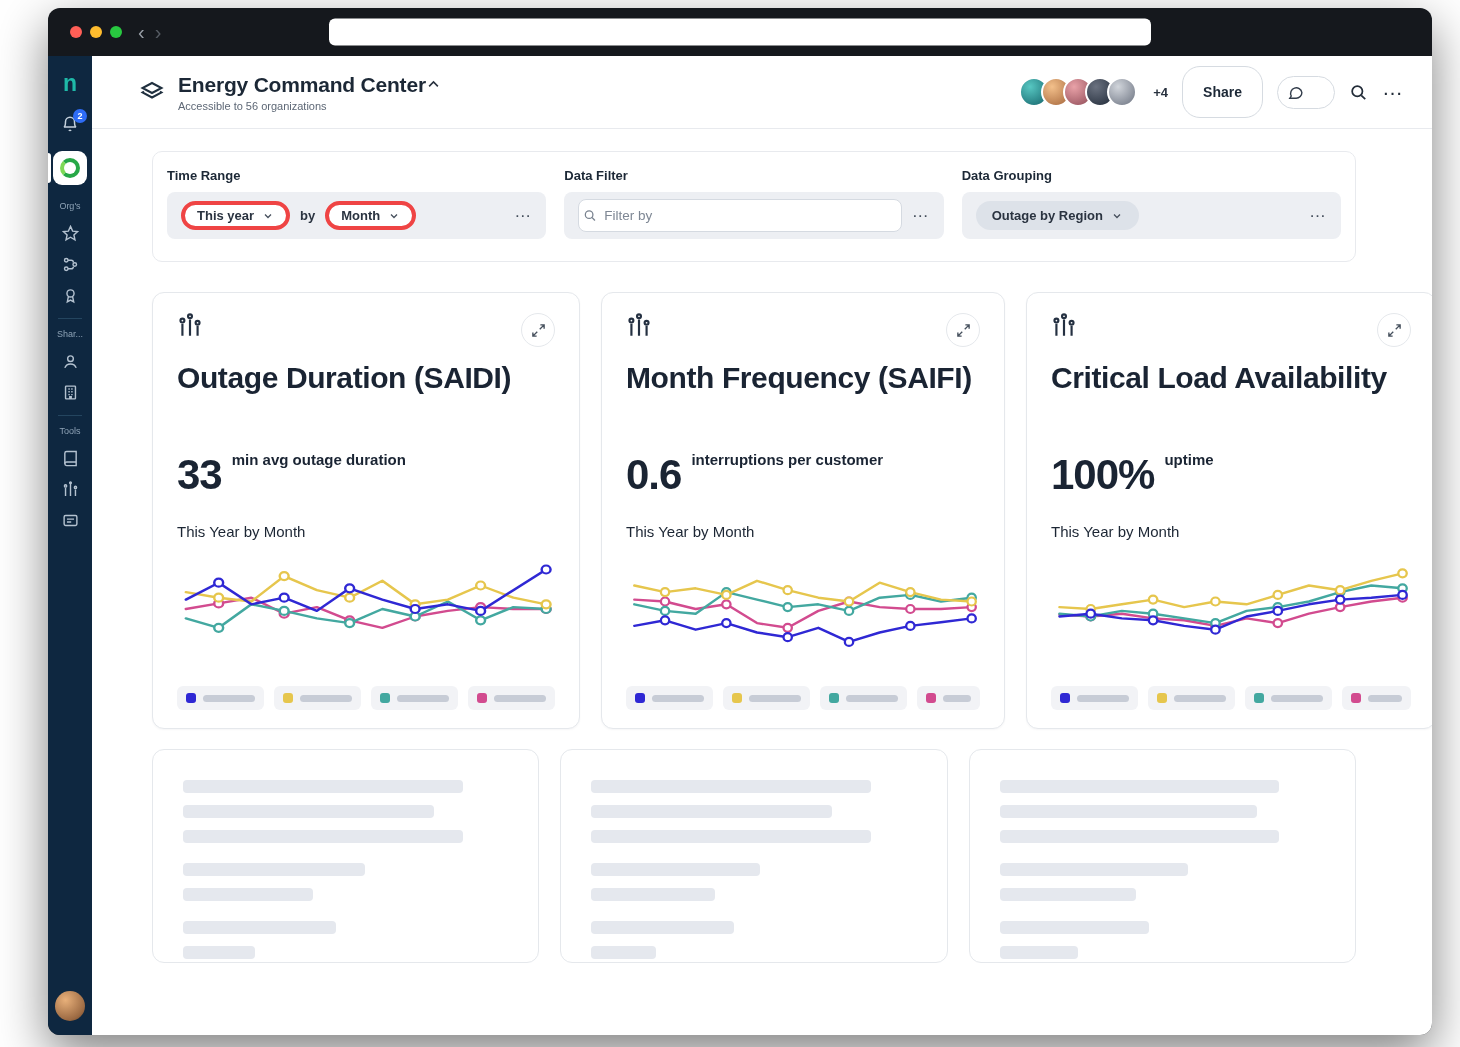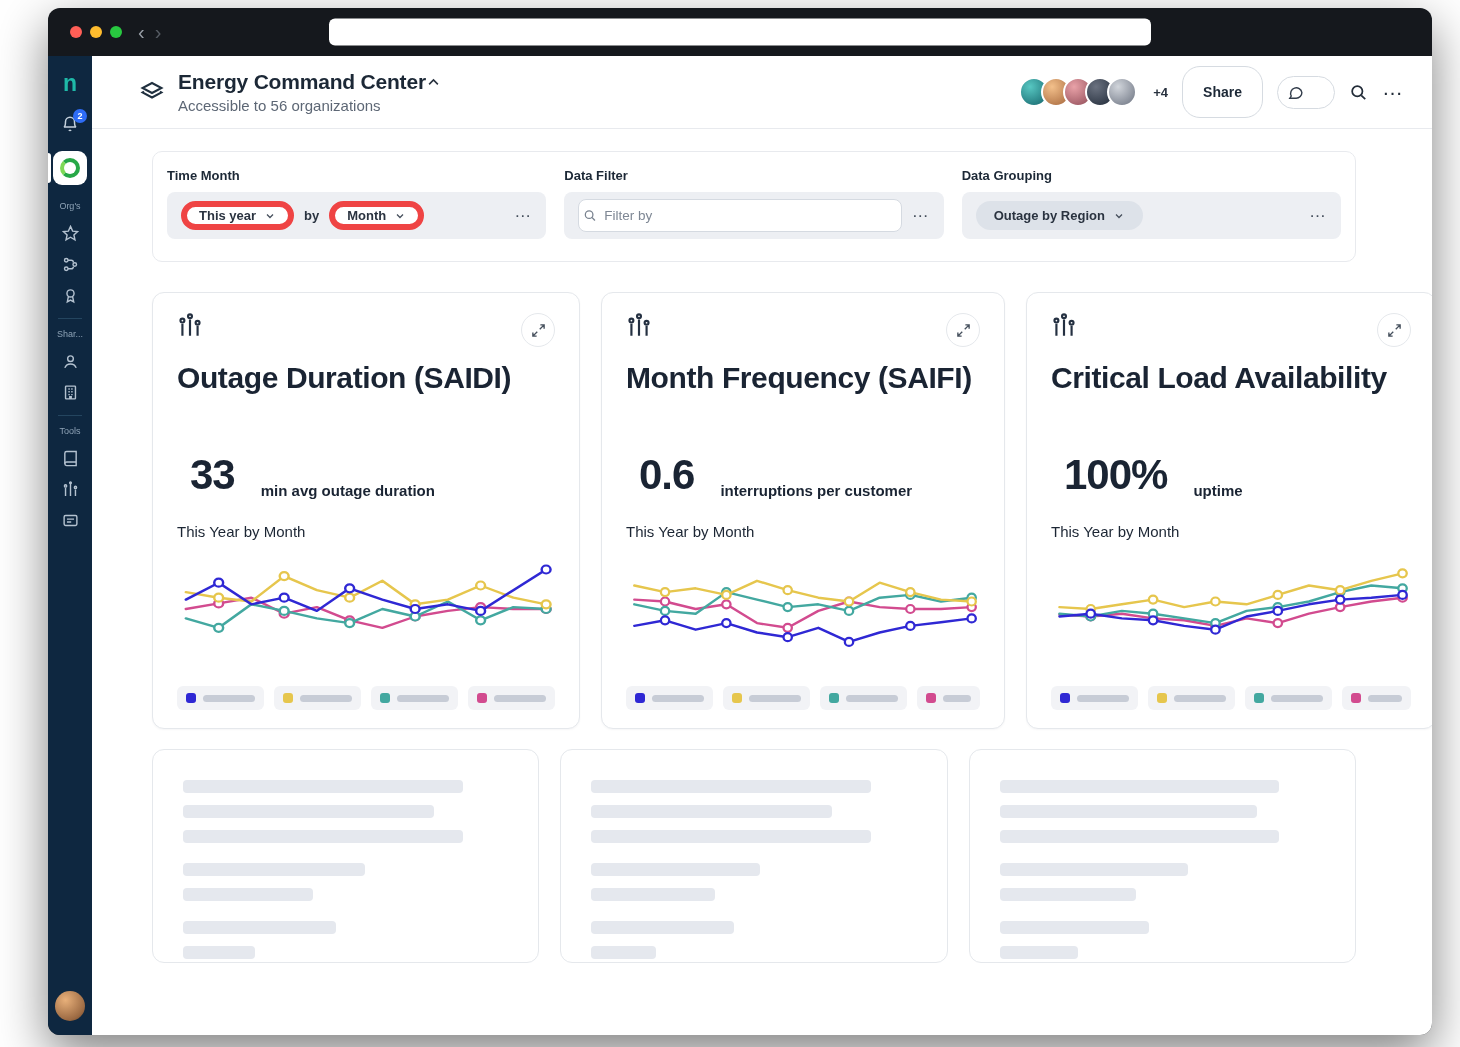--- a/index.html
+++ b/index.html
@@ -44,21 +44,21 @@
   .main { flex:1; background:#fff; display:flex; flex-direction:column; min-width:0; }
 
   
   .app-header { height:73px; flex:0 0 73px; display:flex; align-items:center; padding:0 28px 0 48px;
     border-bottom:1px solid #e8eaee; }
   .layers-icon { color:#20303f; margin-right:14px; display:flex; }
   .title-block { display:flex; flex-direction:column; }
   .title-row { display:flex; align-items:center; }
   .page-title { font-size:21px; font-weight:800; color:#1c2836; letter-spacing:-.2px; }
   .chev-up { color:#30珂3b4a; color:#303b4a; display:flex; }
-  .subtitle { font-size:15px; color:#5d6775; margin-top:3px; }
+  .subtitle { font-size:11px; color:#5d6775; margin-top:3px; }
   .header-right { margin-left:auto; display:flex; align-items:center; gap:14px; }
   .avatar-stack { display:flex; }
   .avatar { width:30px; height:30px; border-radius:50%; border:2px solid #fff; margin-left:-8px; }
   .avatar:first-child { margin-left:0; }
   .av1{ background:radial-gradient(circle at 35% 30%, #57c7c2, #14636a); }
   .av2{ background:radial-gradient(circle at 35% 30%, #f3c08b, #a4653a); }
   .av3{ background:radial-gradient(circle at 35% 30%, #e9a2a8, #8e4a56); }
   .av4{ background:radial-gradient(circle at 35% 30%, #6b7280, #1f2937); }
   .av5{ background:radial-gradient(circle at 35% 30%, #d1d5db, #6b7280); }
   .more-avatars { font-size:13px; font-weight:700; color:#2a3340; margin-left:2px; }
@@ -71,42 +71,42 @@
 
   
   .content { flex:1; overflow:hidden; padding:22px 76px 0 60px; }
 
   .filterbar { border:1px solid #e8eaee; border-radius:10px; padding:16px 14px 22px 14px;
     display:flex; gap:18px; }
   .filter-group { flex:1; min-width:0; }
   .filter-label { font-size:13px; font-weight:800; color:#1c2836; margin-bottom:9px; }
   .filter-box { background:#edeff3; border-radius:8px; height:47px; display:flex; align-items:center;
     padding:0 14px; gap:10px; }
-  .pill { background:#fff; border:6px solid #ef4444; border-radius:15px; height:29px; padding:0 12px;
+  .pill { background:#fff; border:4px solid #ef4444; border-radius:15px; height:29px; padding:0 12px;
     display:flex; align-items:center; gap:8px; font-size:13px; font-weight:700; color:#2a3340; }
   .pill.gray { background:#dde2e9; border-color:transparent; }
   .by-text { font-size:13px; font-weight:700; color:#2a3340; }
   .chev-down { color:#47505d; display:flex; }
   .dots { margin-left:auto; font-size:17px; color:#424c59; letter-spacing:1px; line-height:.4; padding-bottom:7px; }
   .search-field { flex:1; max-width:326px; background:#fff; border:1px solid #d5dae1; border-radius:8px;
     height:33px; display:flex; align-items:center; padding:0 4px; gap:7px; color:#79828f; }
   .search-field input { border:none; outline:none; font-size:13.5px; color:#2a3340; width:100%;
     font-family:"Liberation Sans", sans-serif; background:transparent; }
   .search-field input::placeholder { color:#7e8794; }
 
   .cards { display:grid; grid-template-columns:repeat(3,1fr); gap:21px; margin-top:30px; }
   .card { background:#fff; border:1px solid #e5e8ec; border-radius:12px; padding:20px 24px 18px 24px;
     box-shadow:0 1px 2px rgba(20,30,50,.04); }
   .card-top { display:flex; justify-content:space-between; align-items:flex-start; }
   .mini-chart-icon { color:#243041; display:flex; }
   .expand-btn { width:34px; height:34px; border-radius:50%; border:1px solid #e5e8ec; display:flex;
     align-items:center; justify-content:center; color:#46505d; background:#fff; }
   .card-title { margin-top:14px; font-size:30px; font-weight:800; color:#1a2433; letter-spacing:-.4px;
     line-height:1.16; min-height:88px; }
-  .metric-row { display:flex; align-items:flex-end; gap:26px; margin-top:2px;margin-left:13px; }
+  .metric-row { display:flex; align-items:flex-start; gap:10px; margin-top:2px; }
   .metric { font-size:42px; font-weight:800; color:#1a2433; letter-spacing:-1px; }
   .metric-suffix { font-size:15px; font-weight:700; color:#1a2433; }
   .period { margin-top:24px; font-size:15px; color:#1c2634; }
   .chart { margin-top:8px; height:122px; }
   .legend { display:flex; gap:10px; margin-top:16px; }
   .legend-item { background:#f2f3f6; border-radius:6px; padding:7px 9px; display:flex; align-items:center; gap:7px; }
   .legend-swatch { width:10px; height:10px; border-radius:3px; display:inline-block; }
   .legend-bar { height:7px; border-radius:4px; background:#c7ccd6; display:inline-block; }
 
   .skel-row { display:grid; grid-template-columns:repeat(3,1fr); gap:21px; margin-top:20px; }
@@ -259,21 +259,21 @@
             </svg>
           </span>
           <span class="ellipsis">…</span>
         </div>
       </div>
 
       <div class="content">
 
         <div class="filterbar">
           <div class="filter-group">
-            <div class="filter-label">Time Month</div>
+            <div class="filter-label">Time Range</div>
             <div class="filter-box">
               <div class="pill">
                 <span>This year</span>
                 <span class="chev-down">
                   <svg width="12" height="12" viewBox="0 0 24 24" fill="none" stroke="currentColor" stroke-width="2.6">
                       <path d="m6 9 6 6 6-6"></path>
                     </svg>
                 </span>
               </div>
               <span class="by-text">by</span>

